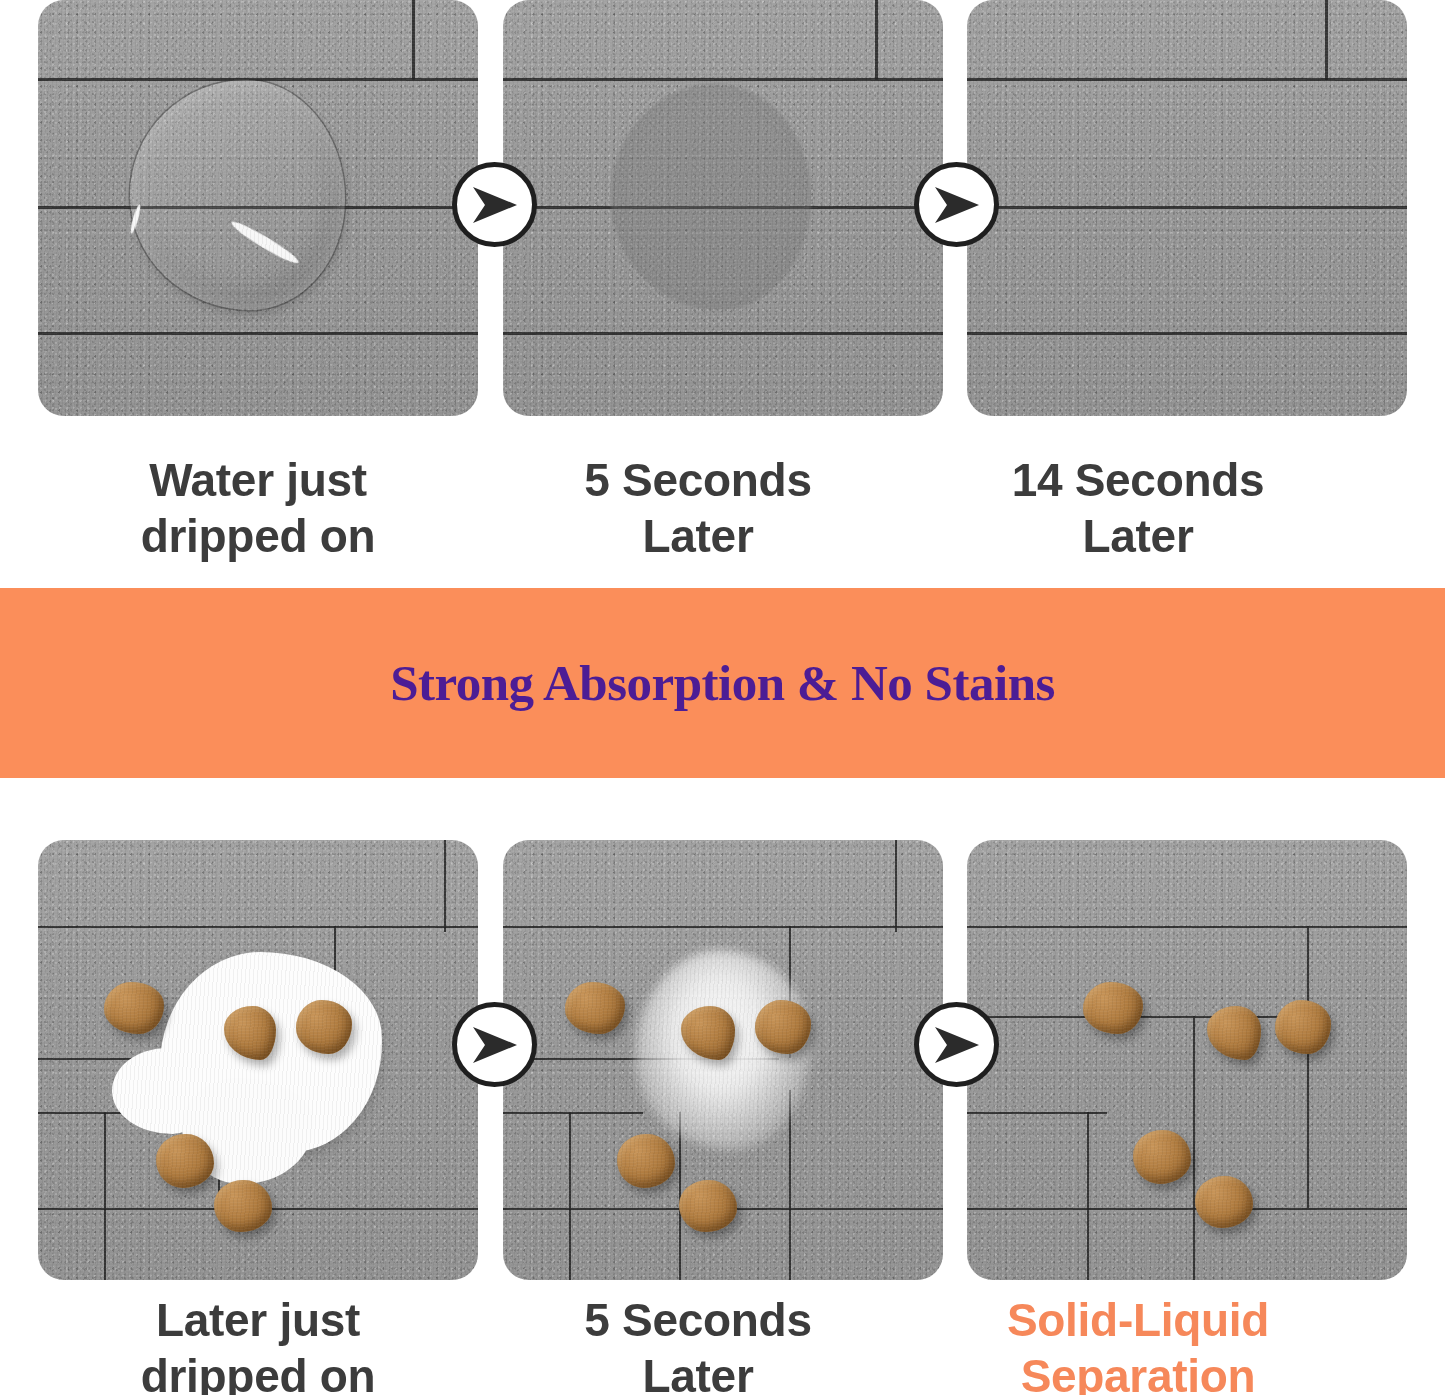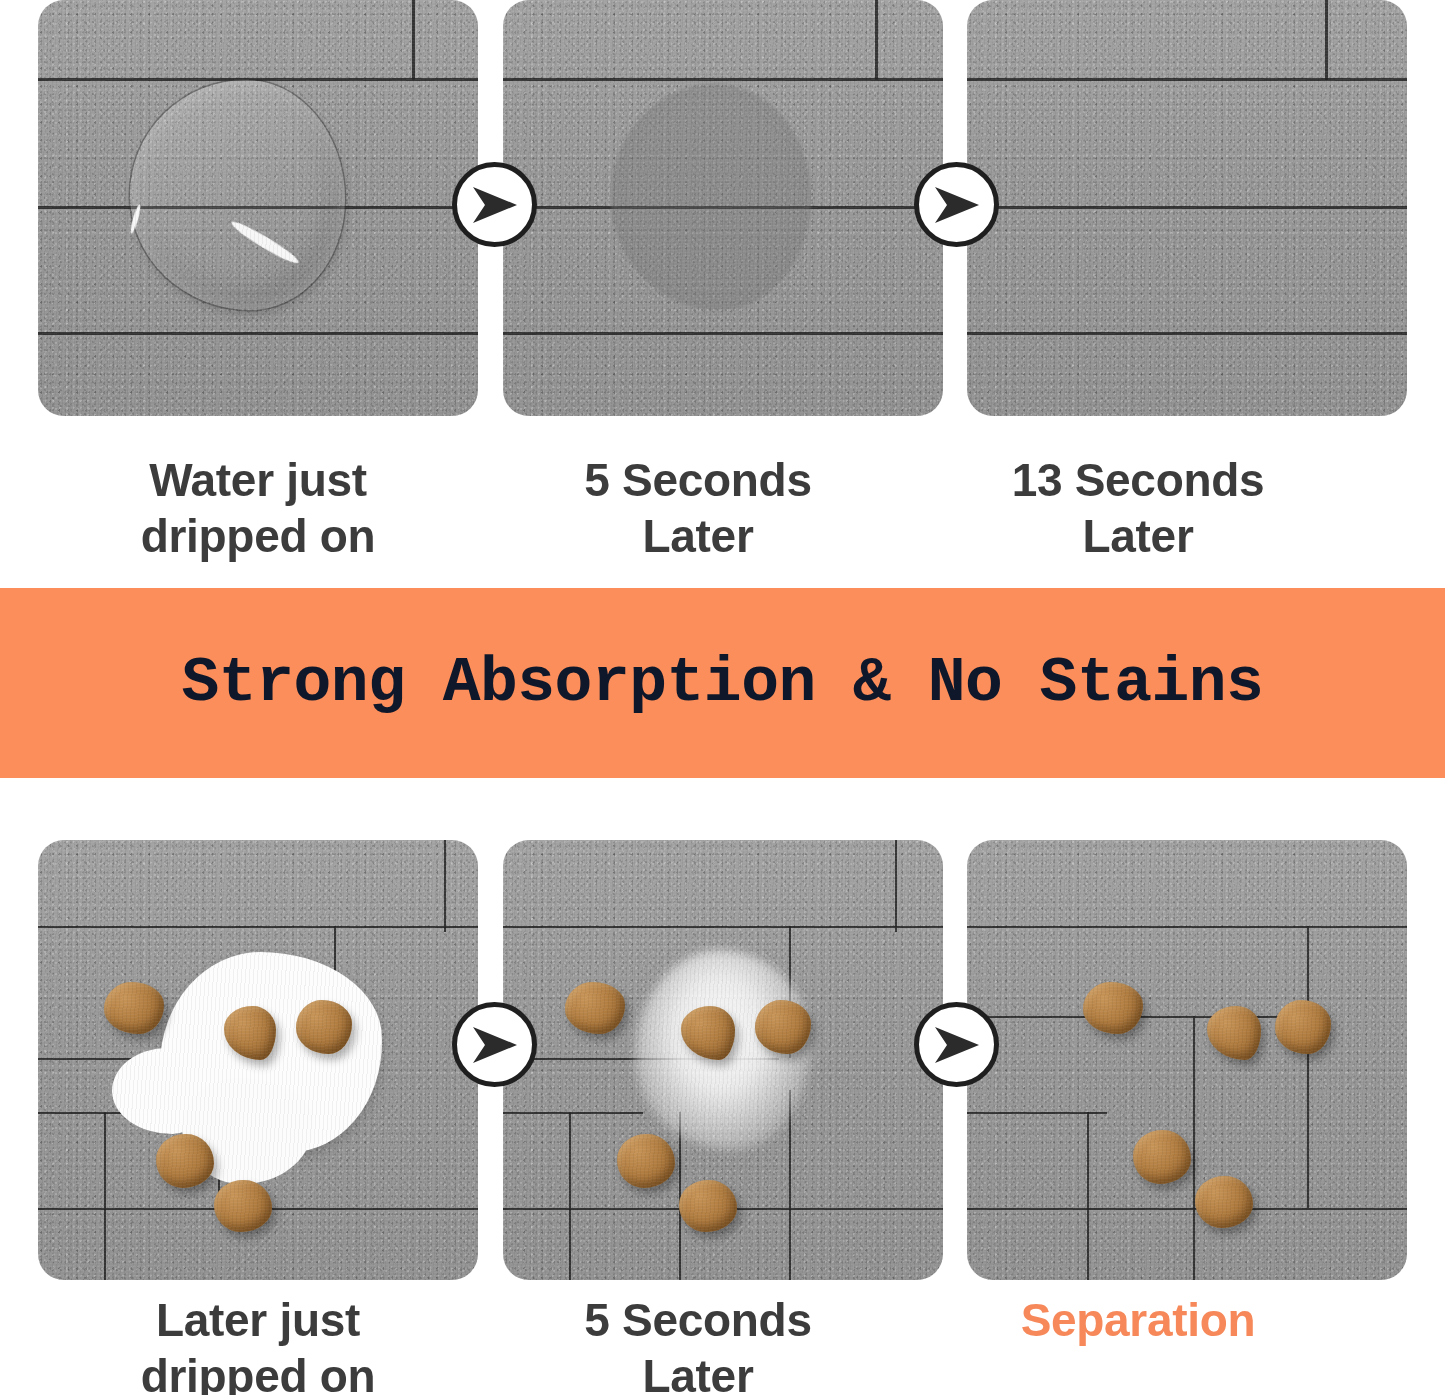--- a/index.html
+++ b/index.html
@@ -225,26 +225,26 @@
     left: 0;
     top: 588px;
     width: 1445px;
     height: 190px;
     background: #fb8e5a;
     display: flex;
     align-items: center;
     justify-content: center;
   }
   .banner-text {
-    color: #0f172a;
-    font-size: 63px;
+    color: #4c1d95;
+    font-size: 51px;
     font-weight: 700;
     letter-spacing: -0.5px;
     line-height: 1;
-    font-family: Liberation Mono, monospace;
+    font-family: Liberation Serif, serif;
     white-space: nowrap;
   }
 </style>
 </head>
 <body>
 
 <div class="infographic">
 
   <div class="demo-row row-top">
 
@@ -295,21 +295,21 @@
   <div class="caption-row caption-top">
     <div class="caption">
       <div>Water just</div>
       <div>dripped on</div>
     </div>
     <div class="caption">
       <div>5 Seconds</div>
       <div>Later</div>
     </div>
     <div class="caption">
-      <div>13 Seconds</div>
+      <div>14 Seconds</div>
       <div>Later</div>
     </div>
   </div>
 
   <div class="banner">
     <div class="banner-text">Strong Absorption &amp; No Stains</div>
   </div>
 
   <div class="demo-row row-bottom">
 
@@ -390,17 +390,18 @@
   <div class="caption-row caption-bottom">
     <div class="caption">
       <div>Later just</div>
       <div>dripped on</div>
     </div>
     <div class="caption">
       <div>5 Seconds</div>
       <div>Later</div>
     </div>
     <div class="caption accent">
+      <div>Solid-Liquid</div>
       <div>Separation</div>
     </div>
   </div>
 
 </div>
 
 </body></html>

